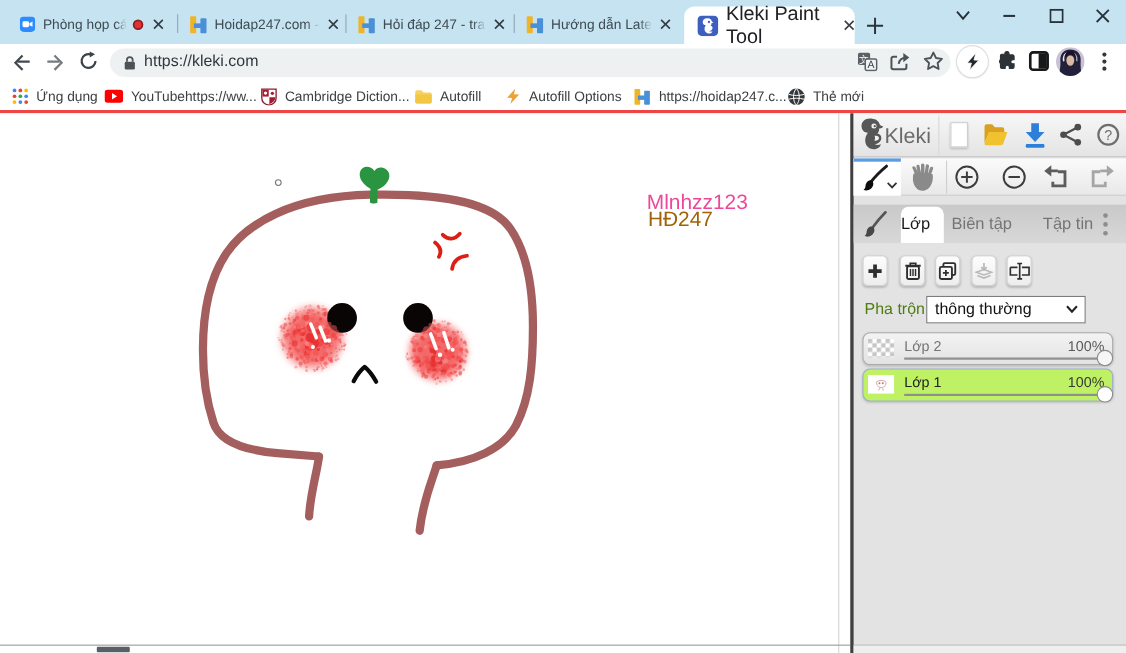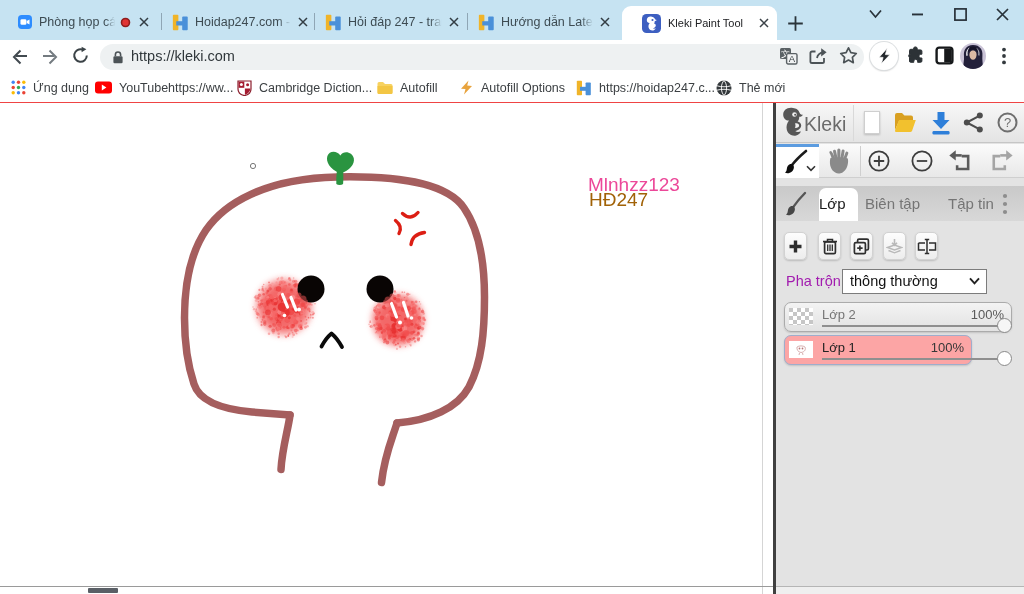--- a/index.html
+++ b/index.html
@@ -4,26 +4,26 @@
 <style>
   * { margin:0; padding:0; box-sizing:border-box; }
   html,body { width:1024px; height:594px; overflow:hidden; }
   body { font-family:"Liberation Sans", sans-serif; position:relative; background:#fff; }
   .abs { position:absolute; }
   
   #tabbar { left:0; top:0; width:1024px; height:40px; background:#c6e3f2; }
   .tab { position:absolute; top:8px; height:28px; display:flex; align-items:center; color:#3d4b52; font-size:12.5px; }
   .tab .ttl { white-space:nowrap; overflow:hidden; flex:1; -webkit-mask-image:linear-gradient(90deg,#000 86%,transparent 99%); mask-image:linear-gradient(90deg,#000 86%,transparent 99%); }
   .tabsep { position:absolute; top:13px; width:1px; height:17px; background:#8fa6b5; }
-  #activetab { position:absolute; left:622px; top:6px; width:155px; height:34px; background:#fff; border-radius:9px 9px 0 0; display:flex; align-items:center; font-size:11px; color:#202124;justify-content:center; }
+  #activetab { position:absolute; left:622px; top:6px; width:155px; height:34px; background:#fff; border-radius:9px 9px 0 0; display:flex; align-items:center; font-size:18px; color:#202124;justify-content:center; }
   
   #toolbar { left:0; top:40px; width:1024px; height:32px; background:#fff; }
   #omnibox { position:absolute; left:100px; top:4px; width:764px; height:26px; background:#eef1f2; border-radius:13px; }
   
-  #bookmarks { left:0; top:72px; width:1024px; height:31px; background:#fff; border-bottom:1px solid #ef4444; }
+  #bookmarks { left:0; top:72px; width:1024px; height:31px; background:#fff; border-bottom:3px solid #ef4444; }
   .bm { position:absolute; top:7px; height:17px; display:flex; align-items:center; font-size:12.5px; color:#3c4043; }
   
   #canvas { left:0; top:103px; width:773px; height:491px; background:#fff; }
   #sidebar { left:773px; top:103px; width:251px; height:491px; background:#e3e3e3; border-left:3px solid #404040; }
   .lbtn { position:absolute; top:129px; width:23px; height:28px; background:linear-gradient(#fdfdfd,#ededed); border:1px solid #d2d2d2; border-radius:5px; box-shadow:0 1px 2px rgba(0,0,0,.18); display:flex; align-items:center; justify-content:center; }
 </style>
 </head>
 <body>
 <div class="abs" id="tabbar">
 
@@ -942,21 +942,21 @@
       <path d="M2.5 12.5 L8.5 14.8 L14.5 12.5" fill="none" stroke="#b9b9b9" stroke-width="1.4"></path>
     </svg>
   </div>
   <div class="lbtn" style="left:139px;">
     <svg width="20" height="17" viewBox="0 0 20 17">
       <path d="M1.5 5 H8 M12 5 H18.5 V12 H12 M8 12 H1.5 V5" fill="none" stroke="#2e2e2e" stroke-width="1.5"></path>
       <path d="M10 2 V15 M7.8 1.5 H12.2 M7.8 15.5 H12.2" stroke="#2e2e2e" stroke-width="1.5"></path>
     </svg>
   </div>
 
-  <div class="abs" style="left:10px; top:170px; font-size:14.5px; color:#a21caf;">Pha trộn</div>
+  <div class="abs" style="left:10px; top:170px; font-size:14.5px; color:#4d7c0f;">Pha trộn</div>
   <div class="abs" style="left:66px; top:166px; width:145px; height:25px; background:#fff; border:1px solid #7c7c7c;"></div>
   <div class="abs" style="left:74px; top:170px; font-size:14.5px; color:#111;">thông thường</div>
   <svg class="abs" style="left:193px; top:174px;" width="11" height="8" viewBox="0 0 11 8">
     <path d="M1 1.4 L5.5 6.4 L10 1.4" fill="none" stroke="#222" stroke-width="1.9"></path>
   </svg>
 
   <div class="abs" style="left:8px; top:199px; width:228px; height:30px; background:linear-gradient(#f3f3f3,#e2e2e2); border:1px solid #ababab; border-radius:7px; box-shadow:0 1px 2px rgba(0,0,0,.15);">
     <svg style="position:absolute; left:4px; top:5px;" width="24" height="17" viewBox="0 0 24 17">
       <defs>
           <pattern id="chk" width="8" height="8" patternUnits="userSpaceOnUse">
@@ -965,21 +965,21 @@
             <rect x="4" y="4" width="4" height="4" fill="#c6c6c6"></rect>
       </pattern>
         </defs>
       <rect width="24" height="17" fill="url(#chk)"></rect>
     </svg>
     <div style="position:absolute; left:37px; top:4px; font-size:13px; color:#757575;">Lớp 2</div>
     <div style="position:absolute; right:7px; top:4px; font-size:13px; color:#5a5a5a;">100%</div>
     <div style="position:absolute; left:37px; top:22px; width:183px; height:1.5px; background:#8f8f8f;"></div>
     <div style="position:absolute; left:212px; top:15px; width:15px; height:15px; border-radius:50%; background:#f6f6f6; border:1.5px solid #8a8a8a;"></div>
   </div>
-  <div class="abs" style="left:8px; top:232px; width:188px; height:30px; background:#fca5a5; border:1px solid #9fadcc; border-radius:7px; box-shadow:0 1px 2px rgba(0,0,0,.15);">
+  <div class="abs" style="left:8px; top:232px; width:228px; height:30px; background:#bef264; border:1px solid #9fadcc; border-radius:7px; box-shadow:0 1px 2px rgba(0,0,0,.15);">
     <svg style="position:absolute; left:4px; top:5px;" width="24" height="17" viewBox="0 0 24 17">
       <rect width="24" height="17" fill="#fff"></rect>
       <g fill="none" stroke="#c89090" stroke-width="0.8" opacity="0.9">
         <path d="M8 6 C10 4.5 14 4.5 16 6 C17 8 16 11 12 11.5 C9 11 7.5 8.5 8 6 Z"></path>
         <path d="M10.5 12 L10 14 M13.5 12 L14 14"></path>
       </g>
       <circle cx="10.5" cy="7.5" r="0.9" fill="#b87878"></circle>
       <circle cx="13.5" cy="7.5" r="0.9" fill="#b87878"></circle>
     </svg>
     <div style="position:absolute; left:37px; top:4px; font-size:13px; color:#222;">Lớp 1</div>

